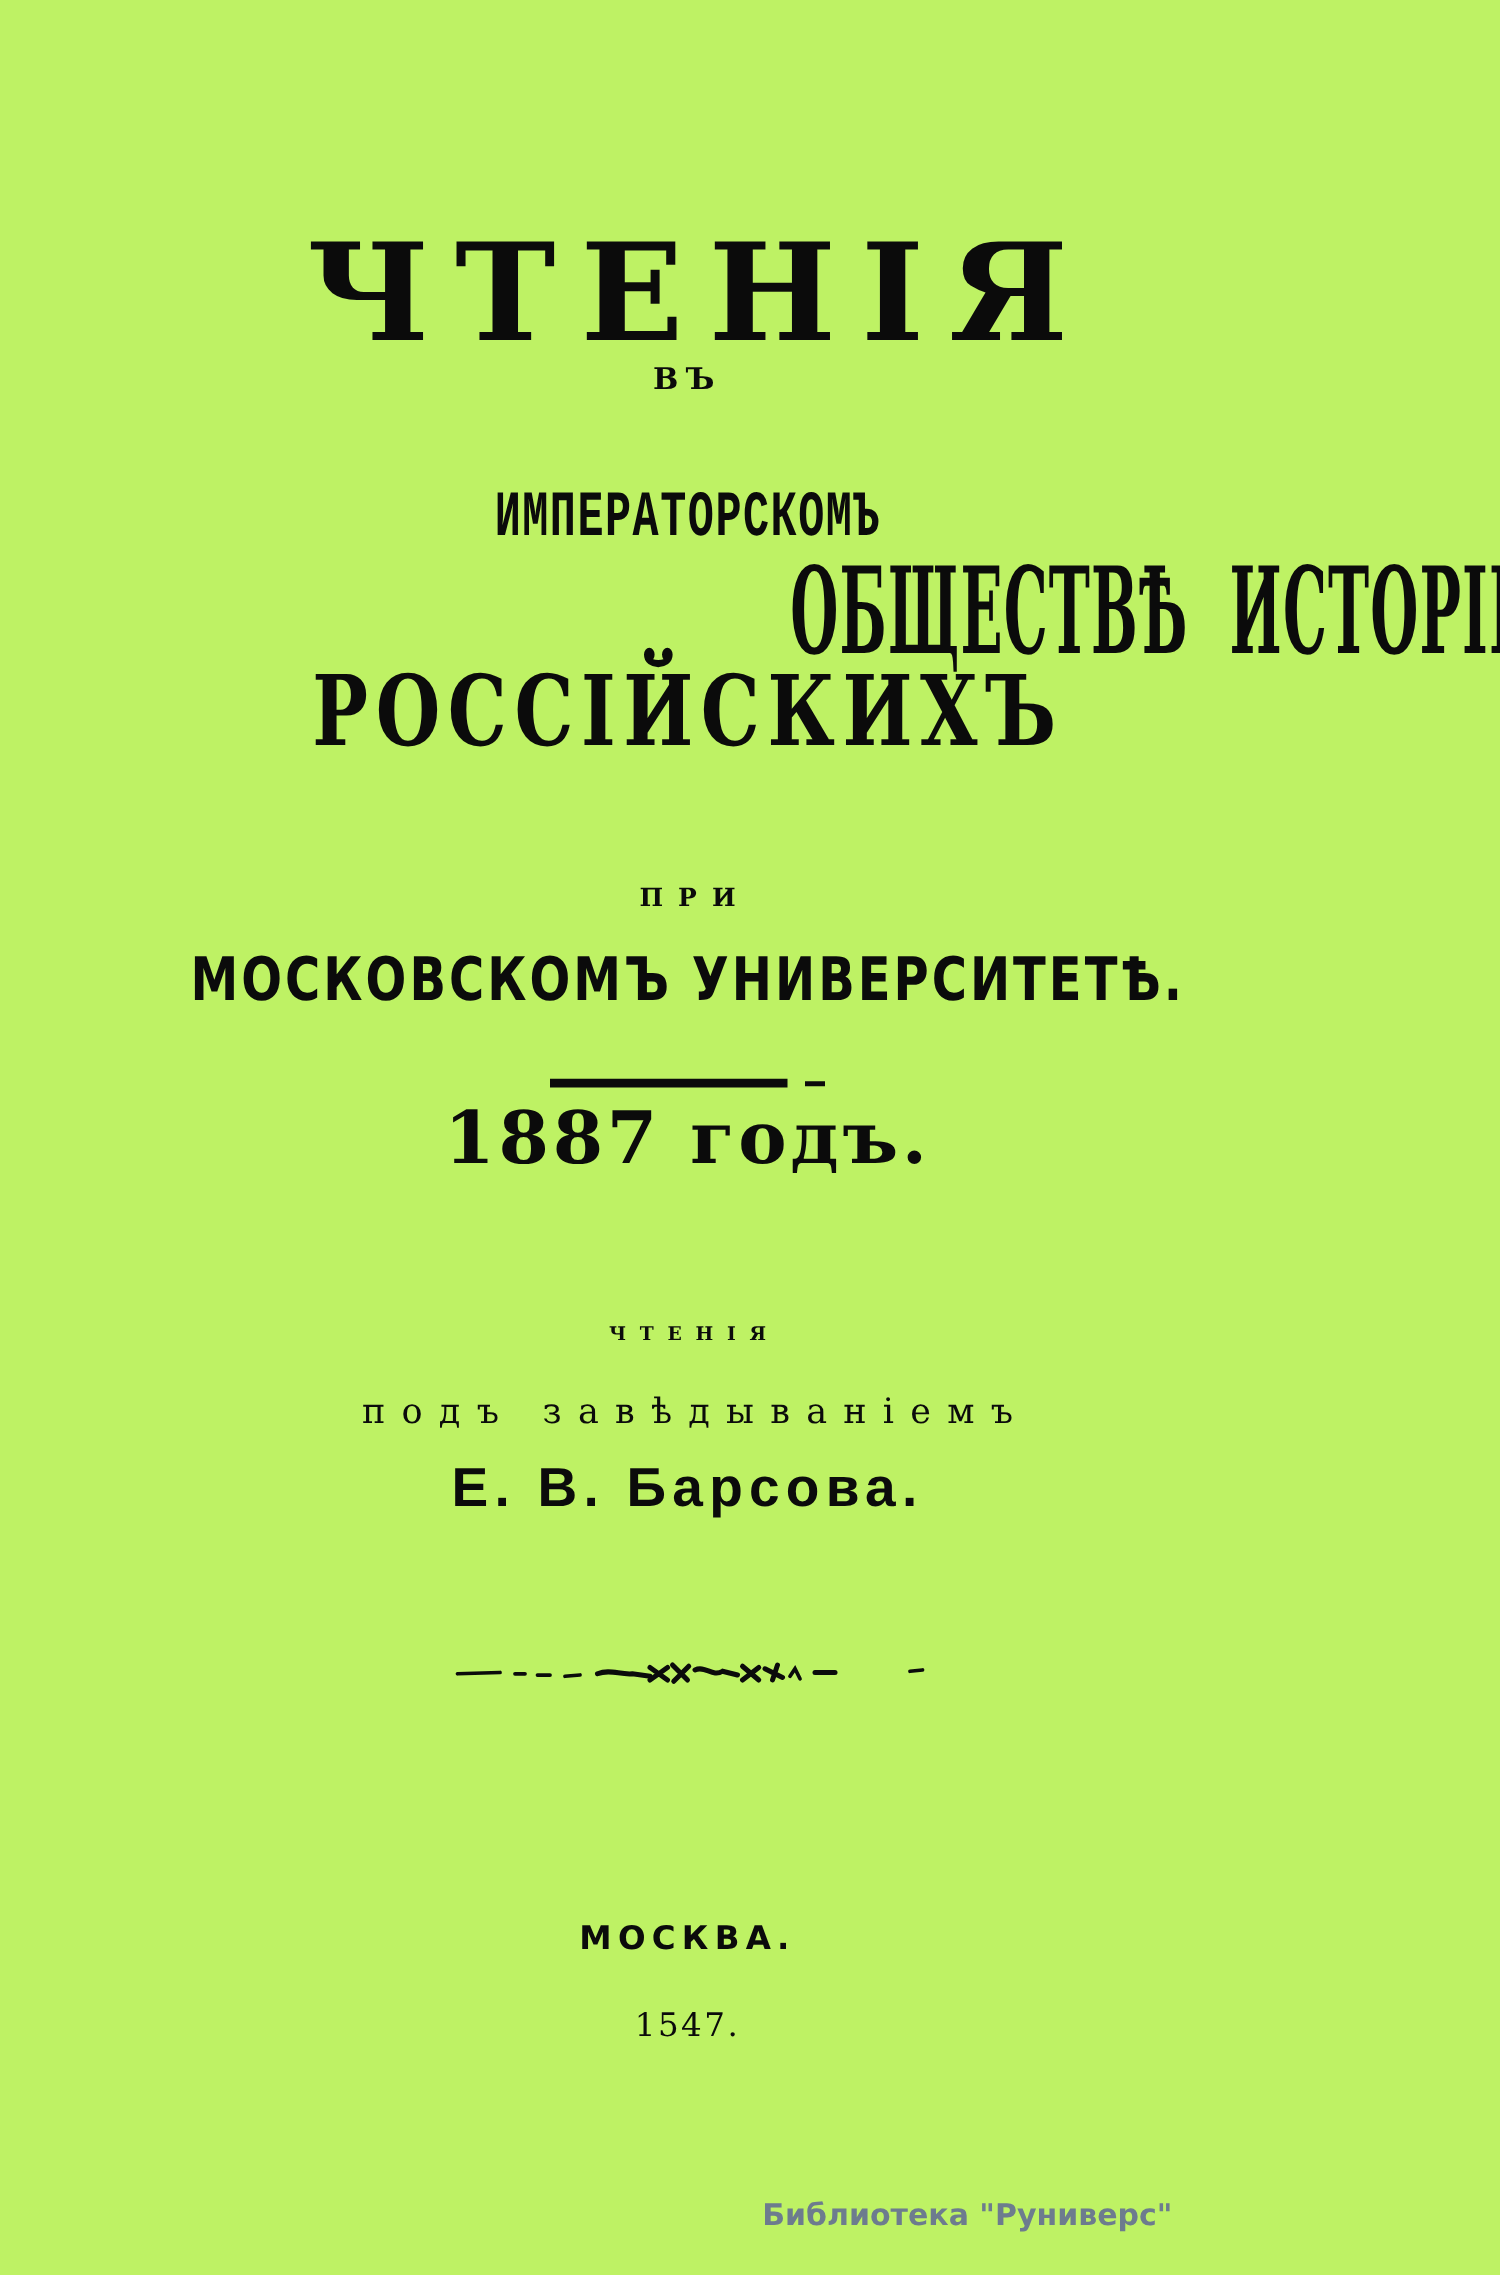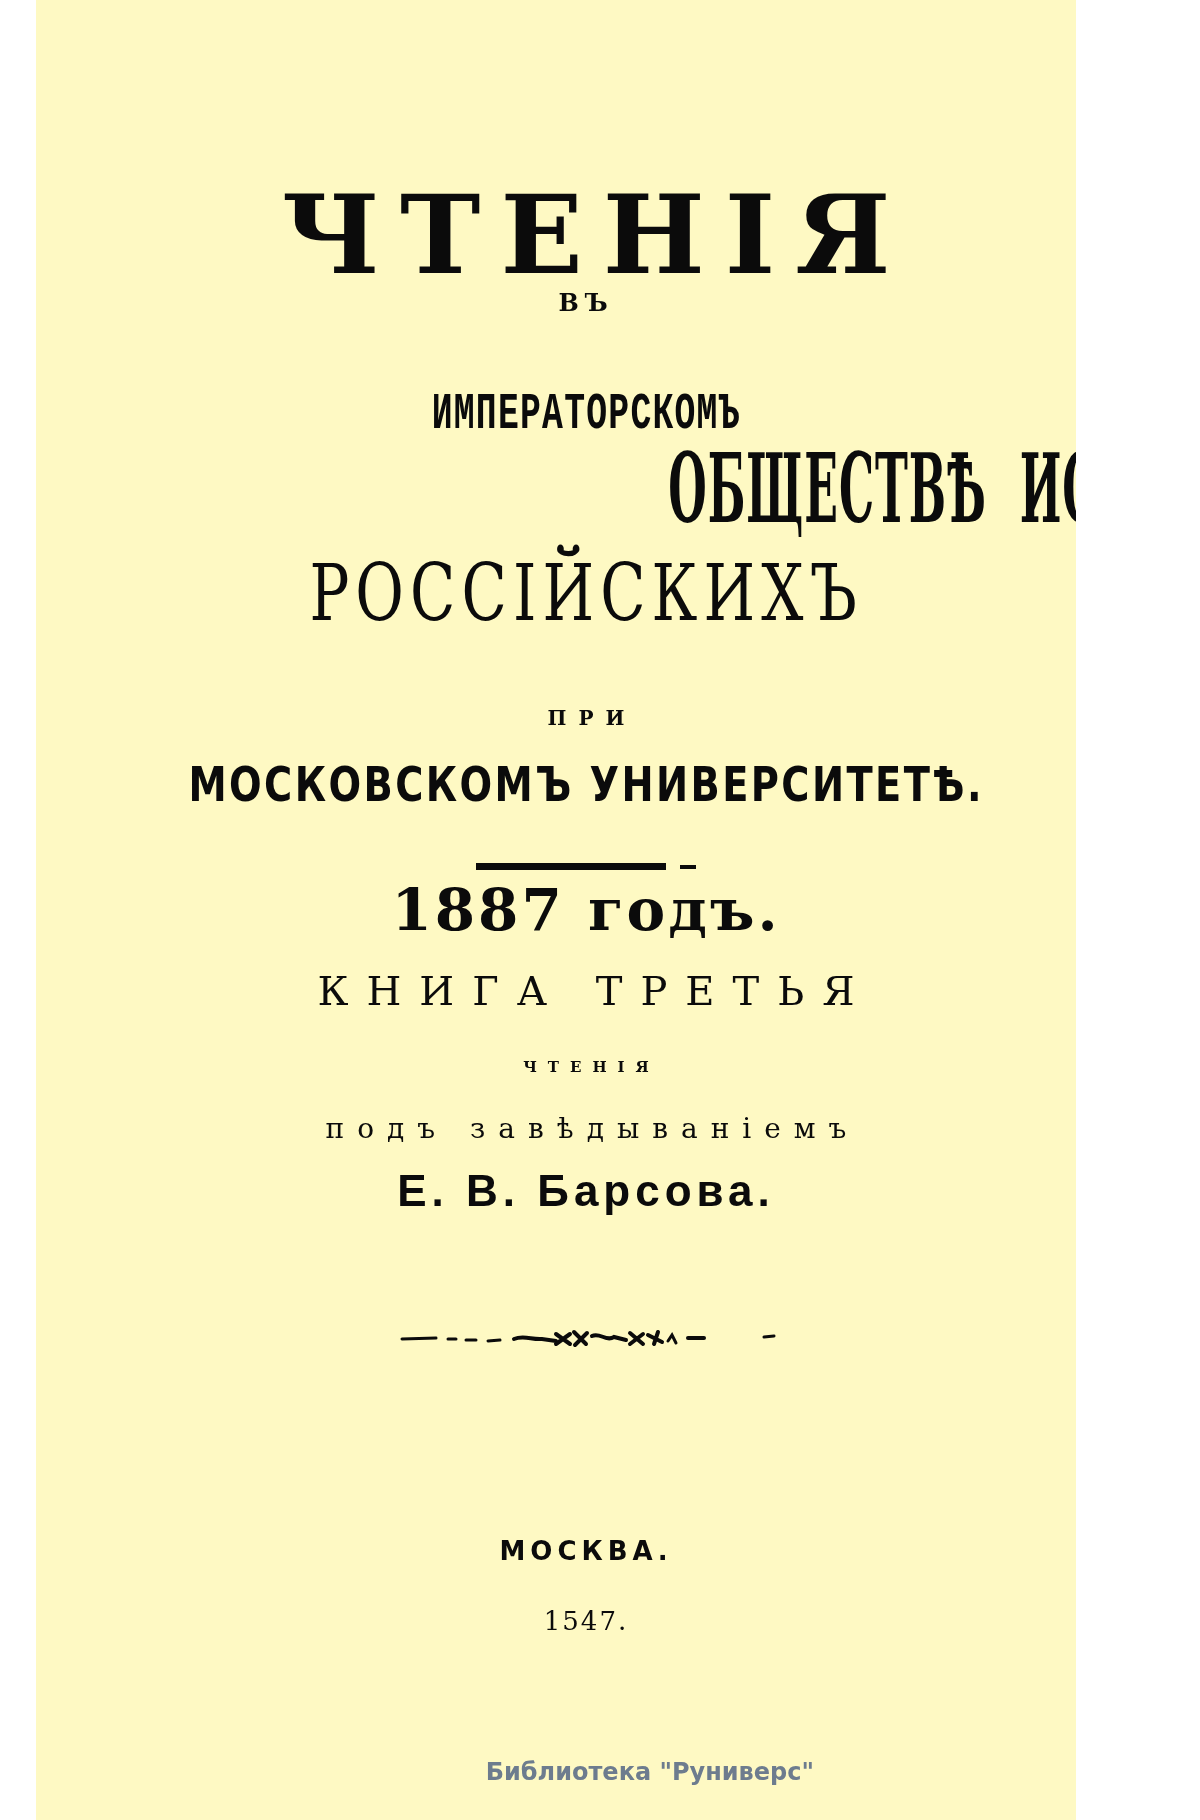--- a/index.html
+++ b/index.html
@@ -2,27 +2,26 @@
 <html><head>
 <meta charset="utf-8">
 <style>
   html, body {
     margin: 0;
     padding: 0;
     background: #ffffff;
   }
   .page {
     position: relative;
-    width: 1040px;
+    width: 1200px;
     height: 1820px;
-    background: #fef9c3;
+    background: #bef264;
     overflow: hidden;
     font-family: "DejaVu Serif", serif;
     color: #0b0b0b;
-    margin-left: 36px;
   }
   
   .column {
     position: absolute;
     left: 0;
     top: 0;
     width: 1100px;
     height: 100%;
   }
   .line {
@@ -60,24 +59,24 @@
   }
   .imperial-line .condensed { transform: scaleX(0.62) scaleY(0.92); letter-spacing: 2px; }
   .society-line {
     top: 432px;
     font-family: "DejaVu Serif", serif;
     font-weight: bold;
     font-size: 96px;
   }
   .society-line .condensed { transform: scaleX(0.46); word-spacing: 36px; letter-spacing: 2px; }
   .russian-line {
-    top: 548px;
+    top: 524px;
     font-family: "DejaVu Serif", serif;
     font-size: 78px;
-    font-weight: 400;
+    font-weight: 700;
   }
   .russian-line .condensed { transform: scaleX(0.76); letter-spacing: 8px; }
   .pri-line {
     top: 706px;
     font-weight: bold;
     font-size: 20px;
     letter-spacing: 12px;
     text-indent: 12px;
   }
   .university-line {
@@ -199,21 +198,20 @@
     <div class="line university-line">
       <span class="condensed">МОСКОВСКОМЪ УНИВЕРСИТЕТѢ.</span>
     </div>
 
     <div class="line rule-divider">
       <span class="bar"></span><span class="nub"></span>
     </div>
 
     <div class="line year-heading">1887 годъ.</div>
 
-    <div class="line book-number-line">КНИГА ТРЕТЬЯ</div>
 
     <div class="line issued-line">ЧТЕНІЯ</div>
 
     <div class="line editor-intro-line">подъ завѣдываніемъ</div>
 
     <div class="line editor-name">Е. В. Барсова.</div>
 
     <div class="line ornament-line">
       <svg width="380" height="30" viewBox="0 0 380 30">
         <g stroke="#0b0b0b" fill="none" stroke-linecap="round">

